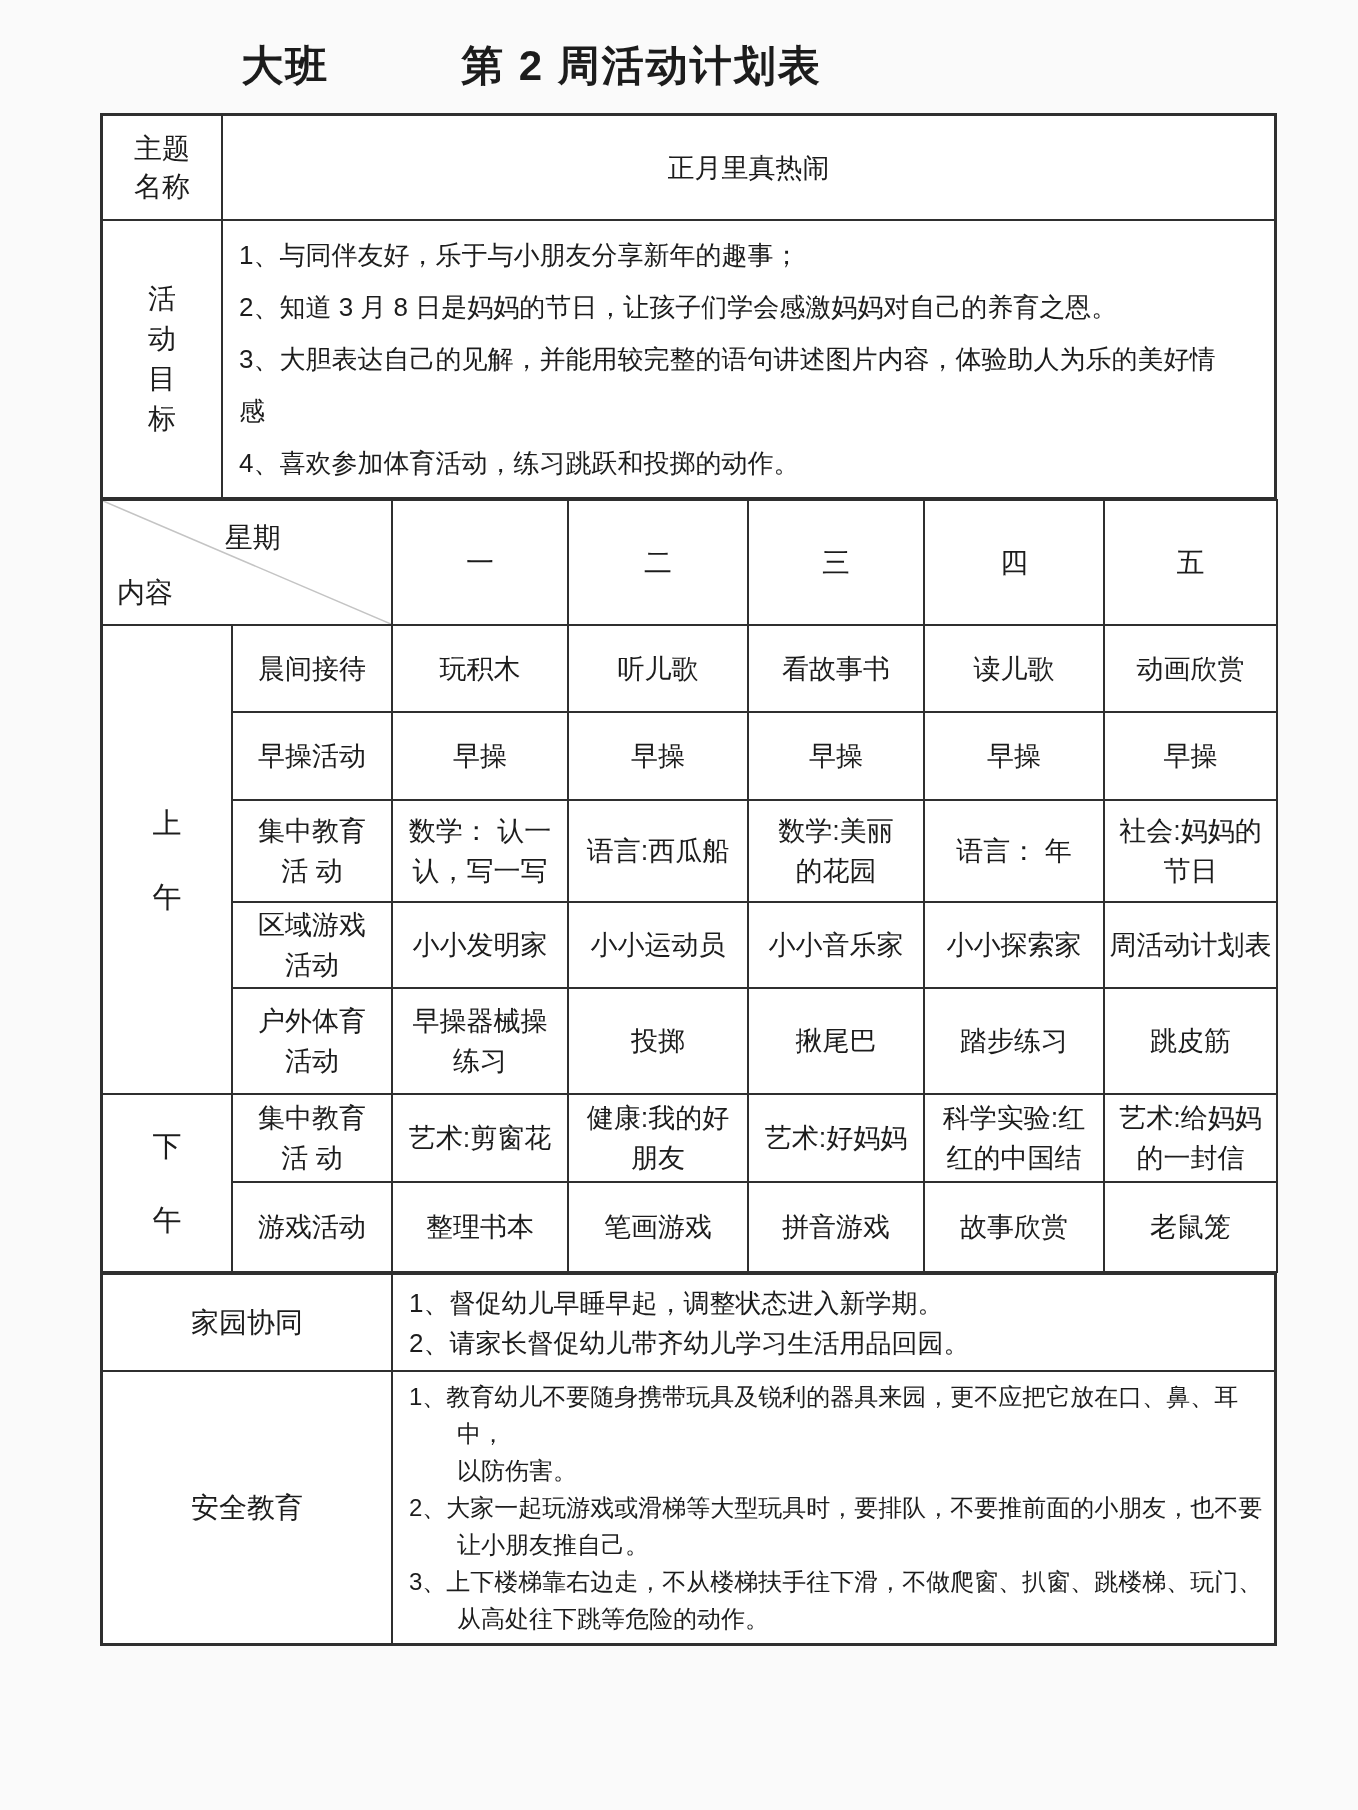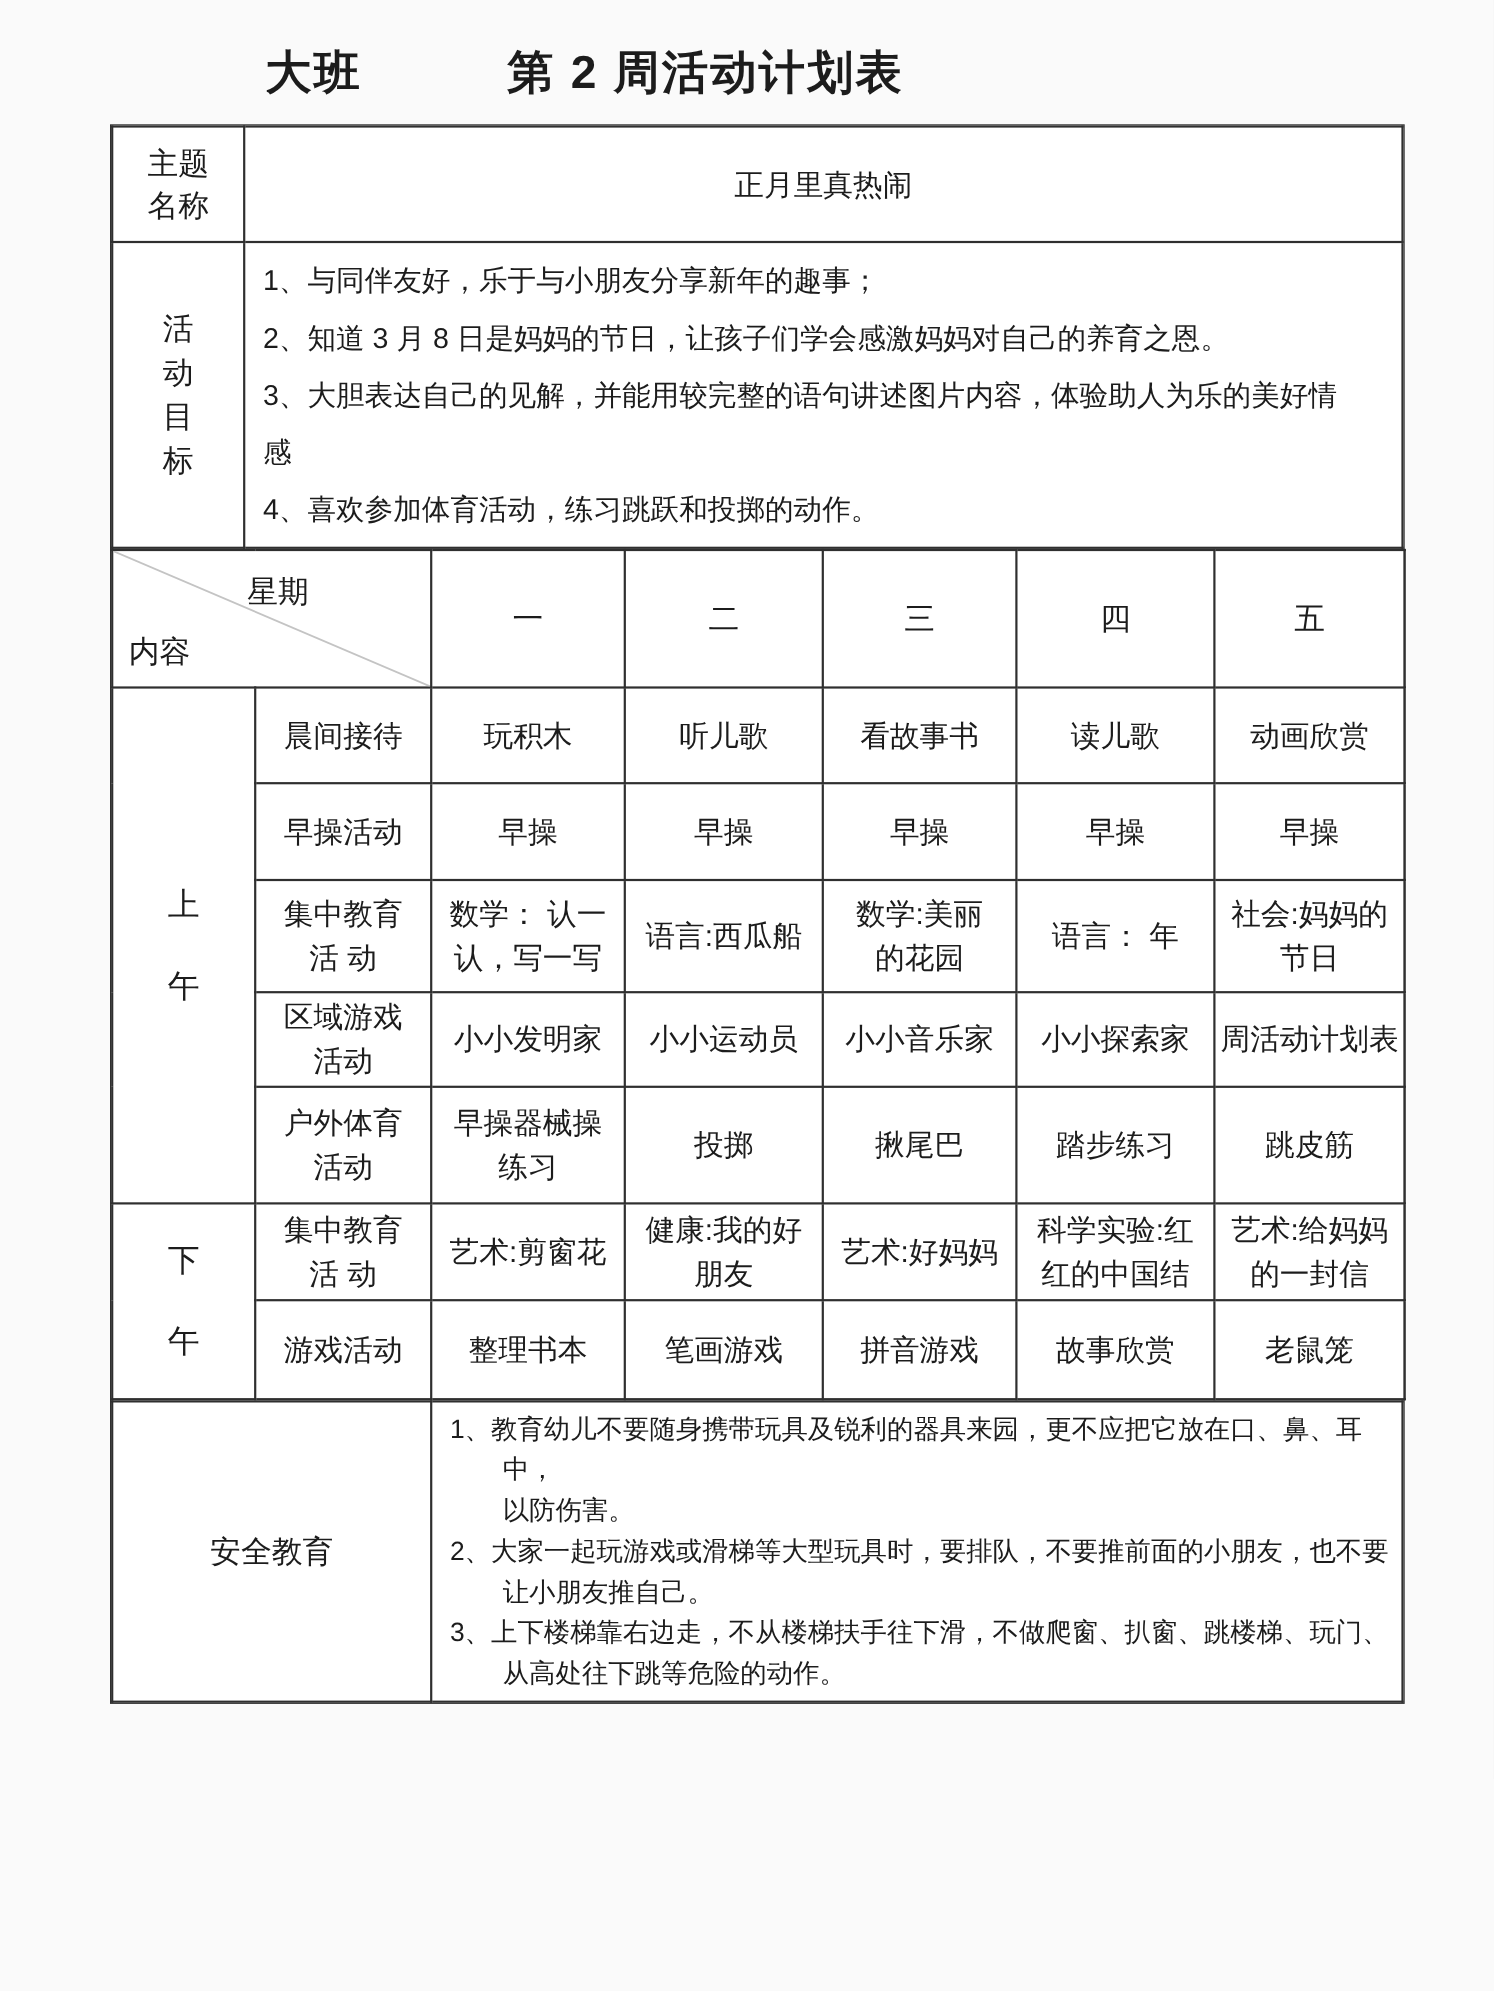--- a/index.html
+++ b/index.html
@@ -184,20 +184,27 @@
         </tr>
       </tbody>
     </table>
 
     <table>
       <colgroup>
           <col class="cC0">
           <col>
         </colgroup>
       <tbody>
+        <tr class="rowC2">
+          <td class="blabel">家园协同</td>
+          <td class="bcontent">
+            <div class="bline">1、督促幼儿早睡早起，调整状态进入新学期。</div>
+            <div class="bline">2、请家长督促幼儿带齐幼儿学习生活用品回园。</div>
+          </td>
+        </tr>
         <tr class="rowC3">
           <td class="blabel">安全教育</td>
           <td class="bcontent">
             <div class="hang">1、教育幼儿不要随身携带玩具及锐利的器具来园，更不应把它放在口、鼻、耳中，
 以防伤害。</div>
             <div class="hang">2、大家一起玩游戏或滑梯等大型玩具时，要排队，不要推前面的小朋友，也不要
 让小朋友推自己。</div>
             <div class="hang">3、上下楼梯靠右边走，不从楼梯扶手往下滑，不做爬窗、扒窗、跳楼梯、玩门、
 从高处往下跳等危险的动作。</div>
           </td>

